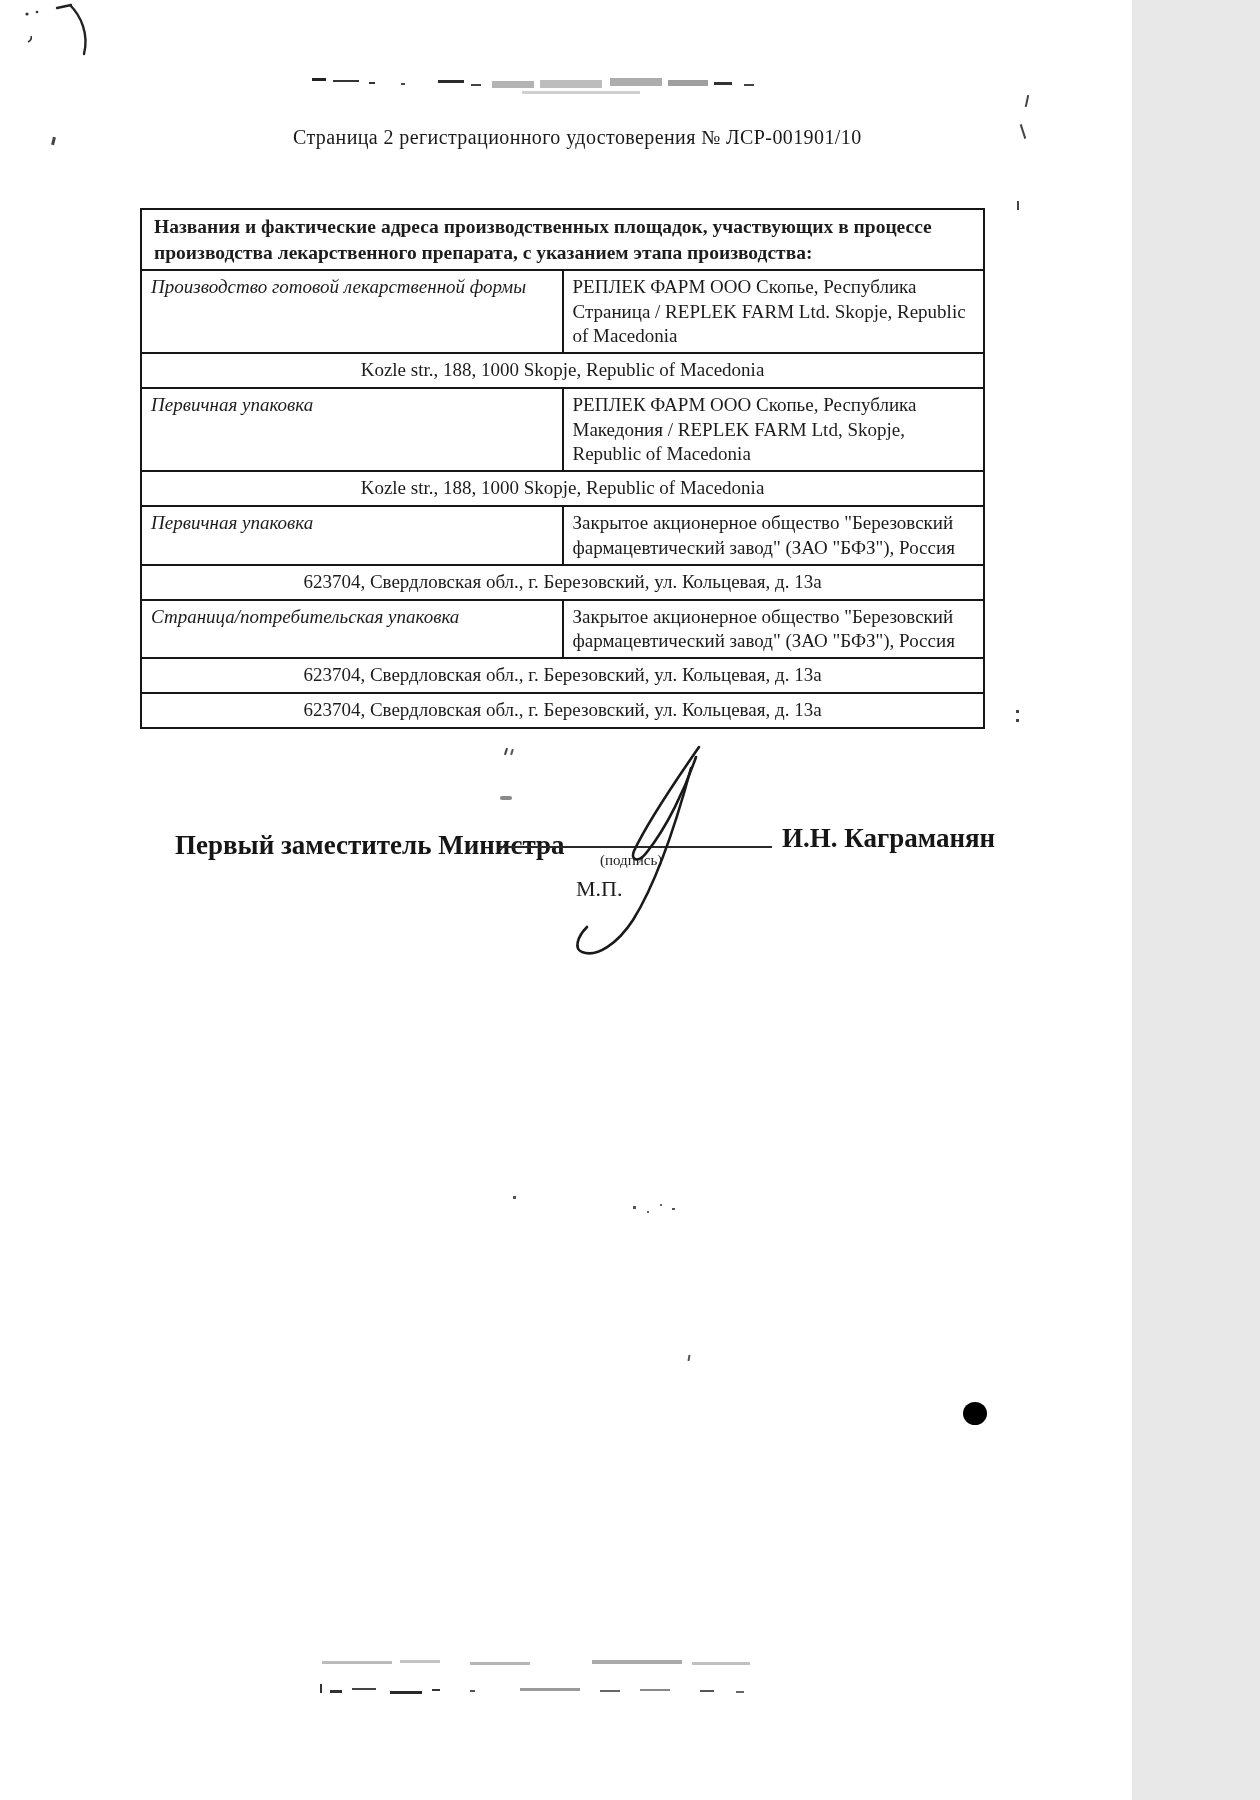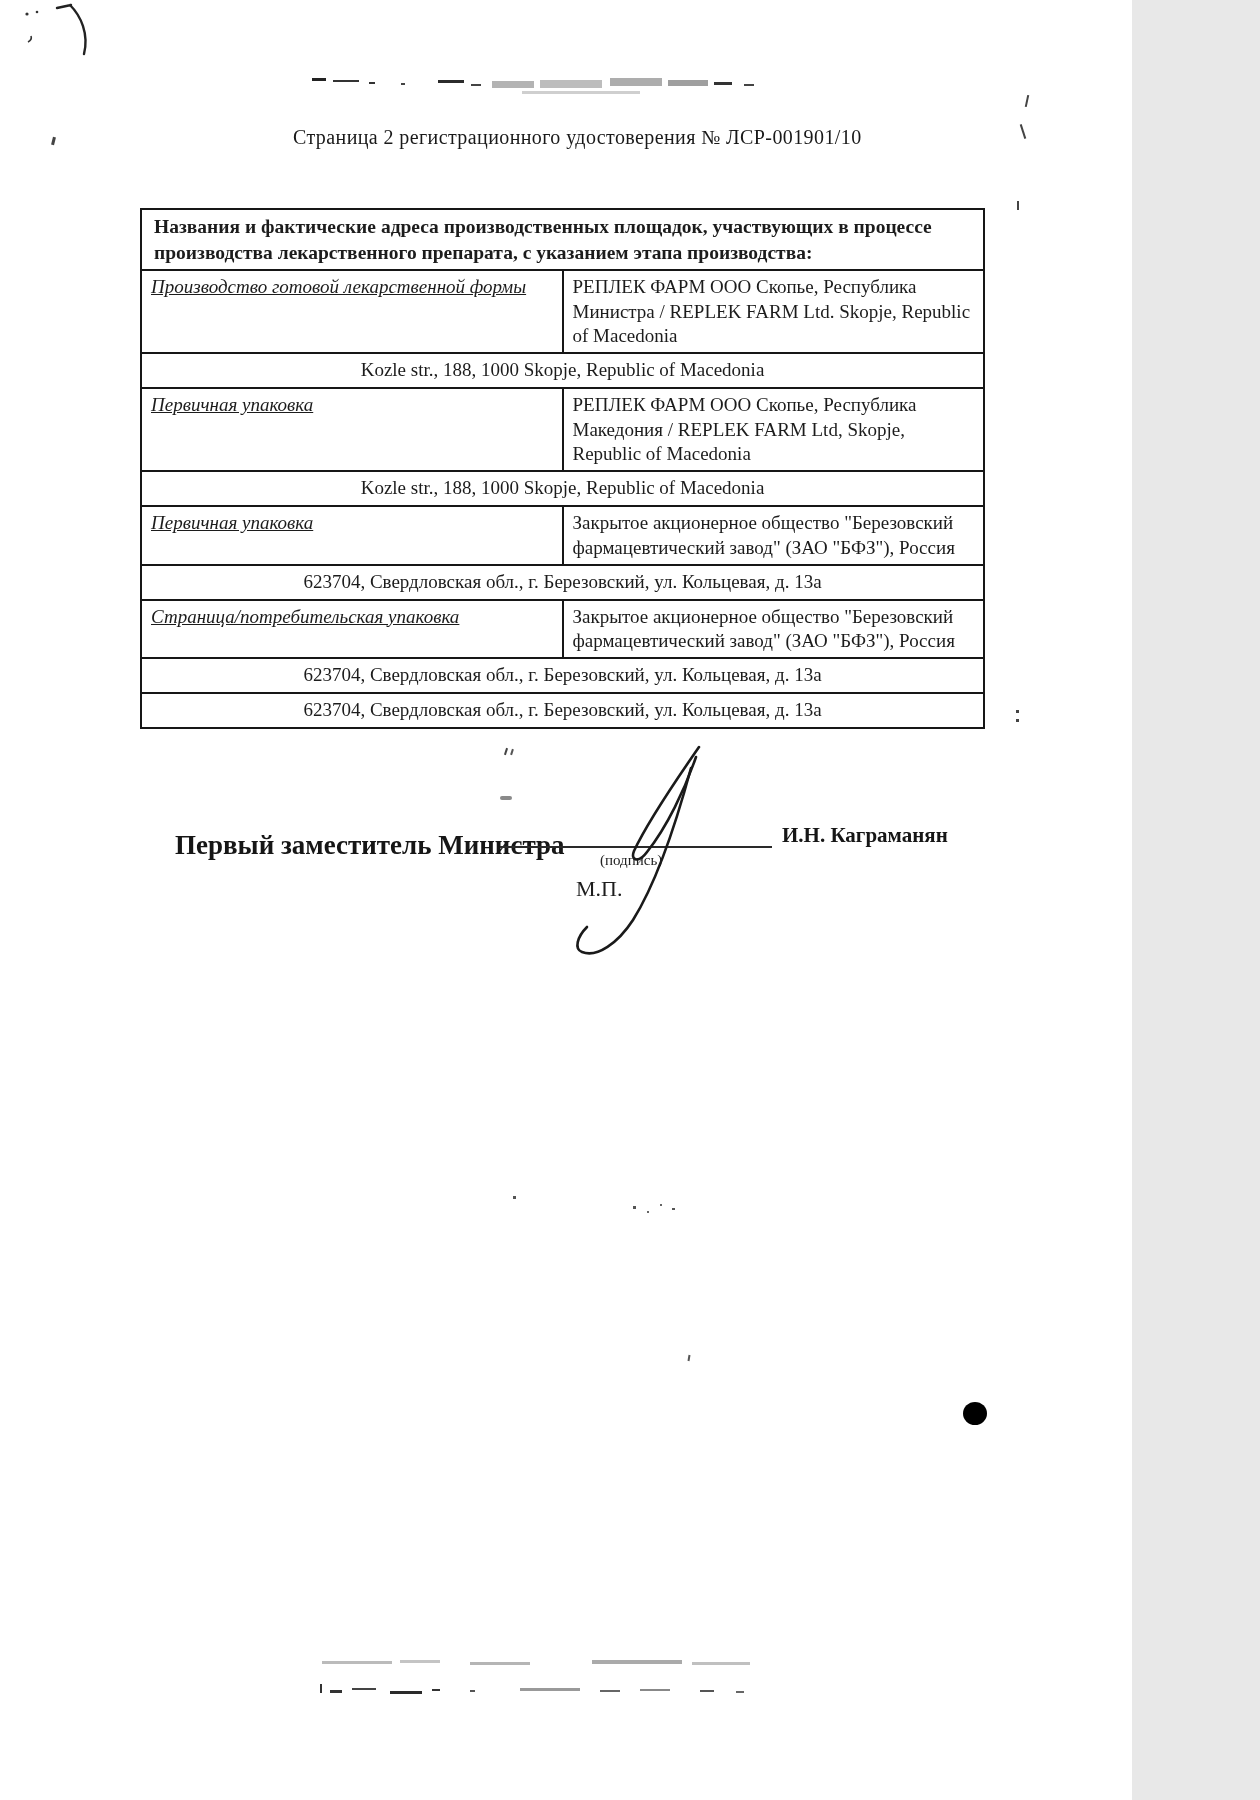--- a/index.html
+++ b/index.html
@@ -24,29 +24,29 @@
   }
   .sites-table td{
     border:2px solid #161616;
     vertical-align:top;
     padding:4px 9px 3px 9px;
     font-size:19px;line-height:1.3;
     color:#1c1c1c;
   }
   .sites-table{border:2px solid #111;}
   td.th{font-weight:bold;font-size:19.5px;line-height:1.32;height:52px;padding-left:12px;}
-  td.stage{font-style:italic;width:428px;text-decoration:underline;}
+  td.stage{font-style:italic;width:428px;}
   td.mfr{width:403px;}
   td.addr{height:26px;text-align:center;}
   tr.r-tall td{height:66px;}
   tr.r-med td{height:44px;}
   tr.r-addr td{height:26px;}
   
   .sig-title{position:absolute;left:175px;top:830px;font-size:27px;font-weight:bold;color:#161616;}
-  .sig-name{position:absolute;left:782px;top:823px;font-size:21px;font-weight:bold;color:#161616;text-align:right;}
+  .sig-name{position:absolute;left:782px;top:823px;font-size:27px;font-weight:bold;color:#161616;text-align:right;}
   .sig-line{position:absolute;left:500px;top:846px;width:272px;height:2px;background:#2a2a2a;}
   .sig-caption{position:absolute;left:600px;top:852px;font-size:15px;color:#222;}
   .sig-seal{position:absolute;left:576px;top:876px;font-size:22px;color:#1d1d1d;}
   .signature-svg{position:absolute;left:540px;top:738px;}
   
   .punch-dot{position:absolute;left:963px;top:1402px;width:24px;height:23px;border-radius:50%;background:#000;}
   
   .doc-footer{position:absolute;left:518px;top:1844px;font-size:16px;letter-spacing:2px;color:#0c4a6e;}
   
   .dash{position:absolute;}
@@ -90,21 +90,21 @@
 
   <div class="doc-header">Страница  2 регистрационного удостоверения № ЛСР-001901/10</div>
 
   <table class="sites-table">
     <tbody>
         <tr>
       <td class="th" colspan="2">Названия и фактические адреса производственных площадок, участвующих в процессе производства лекарственного препарата, с указанием этапа производства:</td>
     </tr>
     <tr class="r-tall">
       <td class="stage">Производство готовой лекарственной формы</td>
-      <td class="mfr">РЕПЛЕК ФАРМ ООО Скопье, Республика Министра / REPLEK FARM Ltd. Skopje, Republic of Macedonia</td>
+      <td class="mfr">РЕПЛЕК ФАРМ ООО Скопье, Республика Страница / REPLEK FARM Ltd. Skopje, Republic of Macedonia</td>
     </tr>
     <tr class="r-addr">
       <td class="addr" colspan="2">Kozle str., 188, 1000 Skopje, Republic of Macedonia</td>
     </tr>
     <tr class="r-tall">
       <td class="stage">Первичная упаковка</td>
       <td class="mfr">РЕПЛЕК ФАРМ ООО Скопье, Республика Македония / REPLEK FARM Ltd, Skopje, Republic of Macedonia</td>
     </tr>
     <tr class="r-addr">
       <td class="addr" colspan="2">Kozle str., 188, 1000 Skopje, Republic of Macedonia</td>

